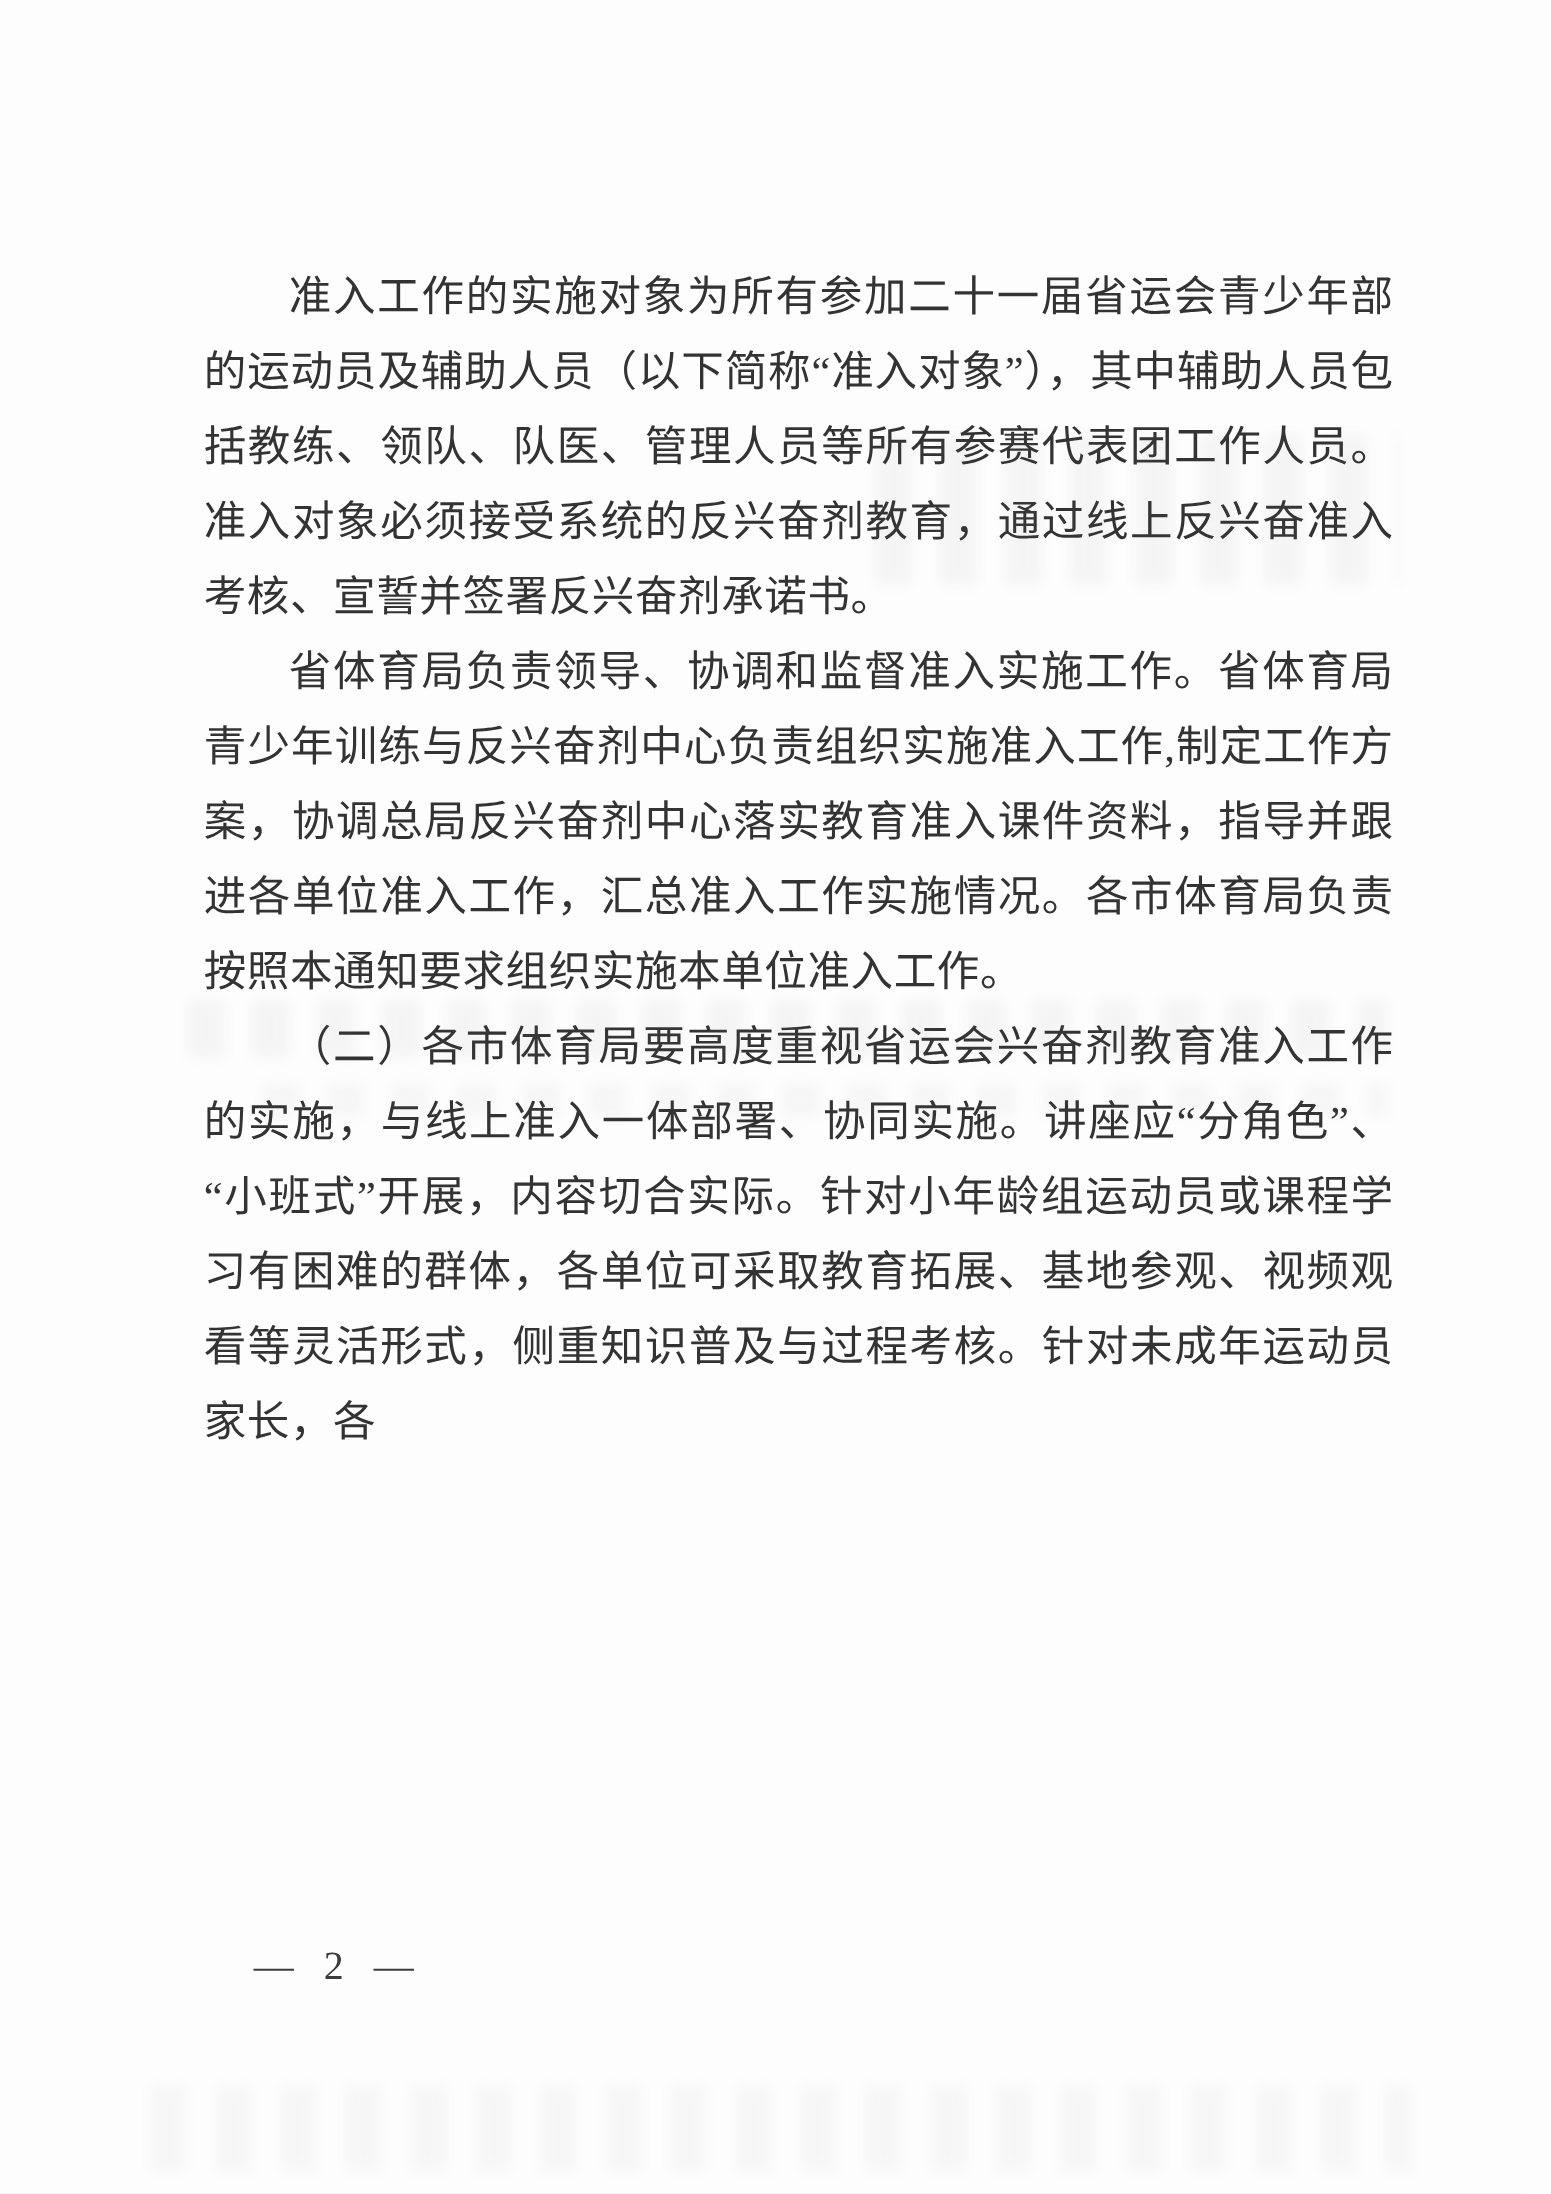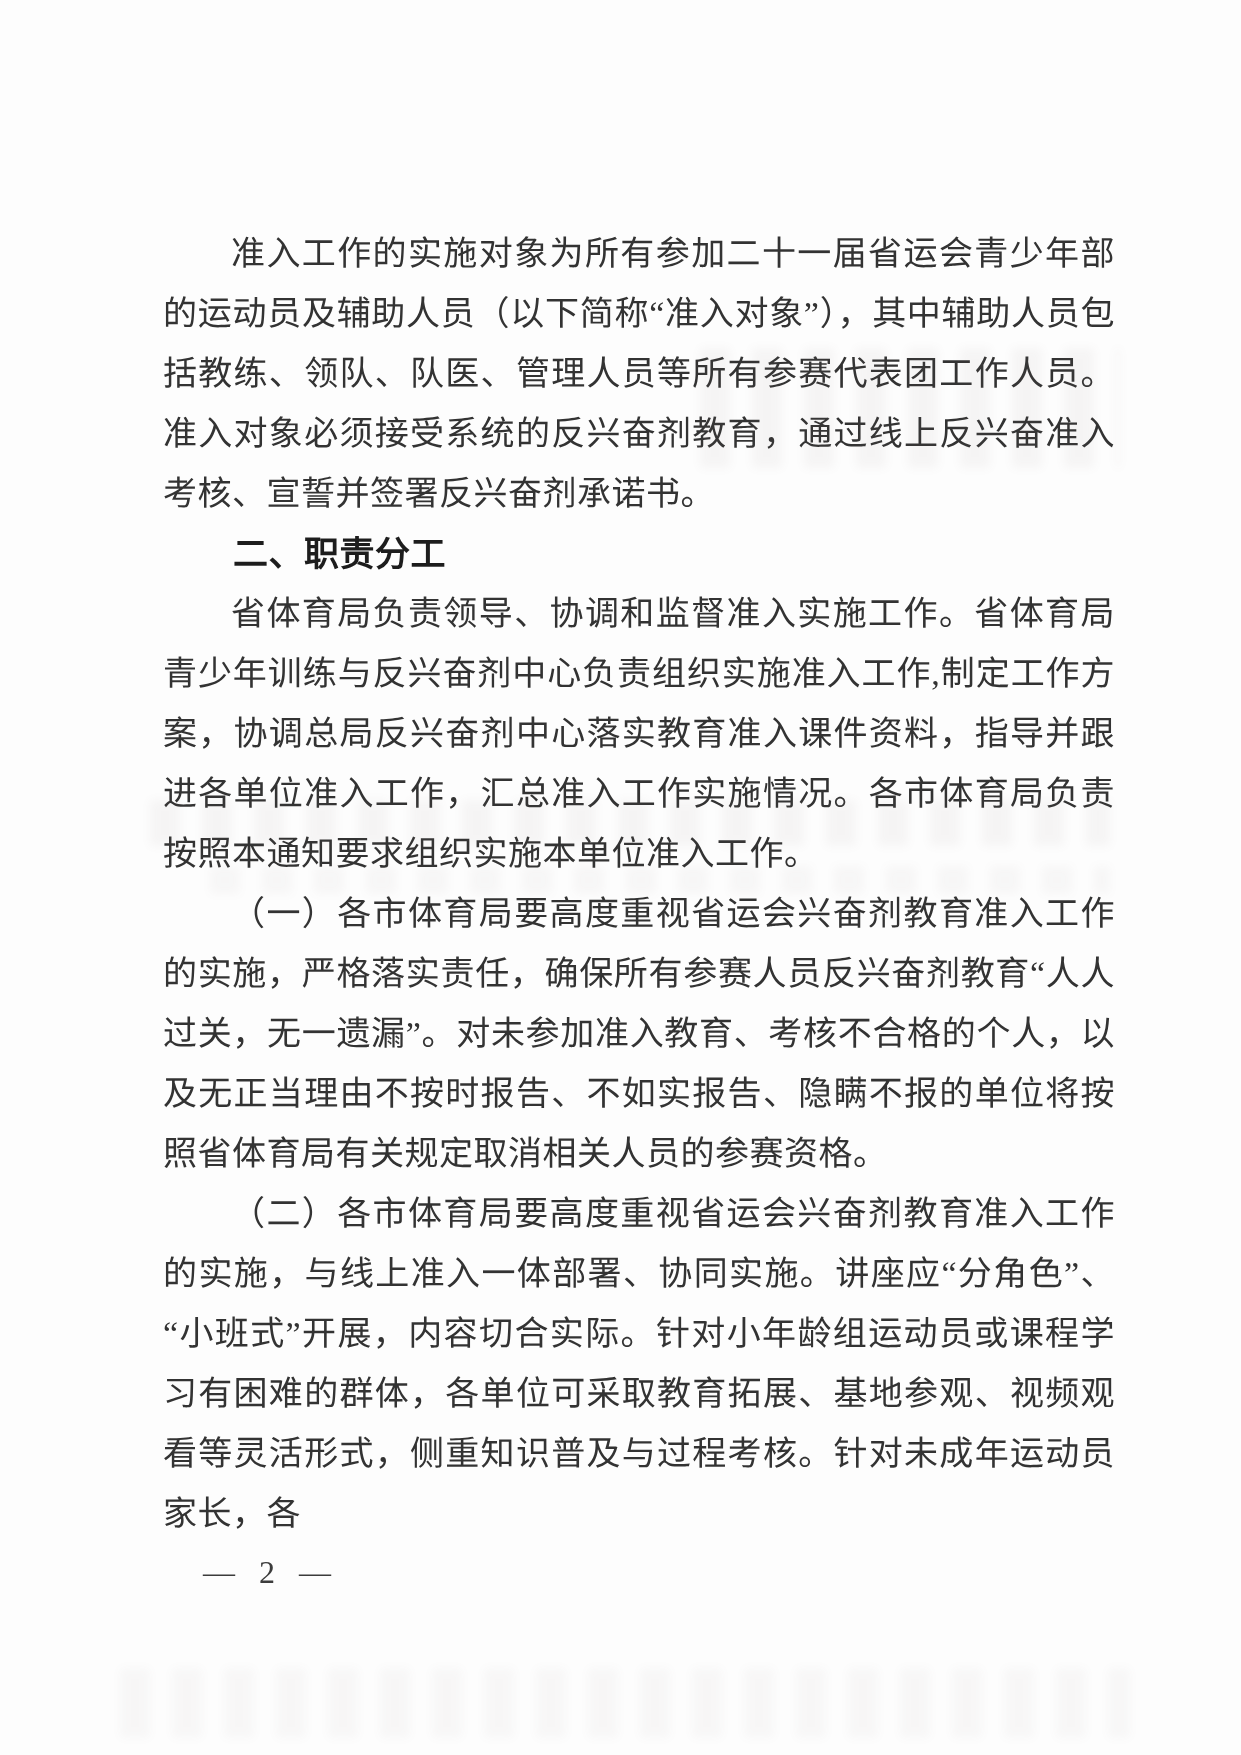--- a/index.html
+++ b/index.html
@@ -13,21 +13,21 @@
     height: 1755px;
     margin: 0 auto;
     background: #fdfdfd;
     overflow: hidden;
     font-family: "Liberation Serif", "DejaVu Serif", serif;
     color: #333333;
   }
   .doc-body {
     position: absolute;
     left: 163px;
-    top: 224px;
+    top: 209px;
     width: 952px;
     font-size: 34px;
     line-height: 60px;
     text-align: justify;
     letter-spacing: 0.5px;
   }
   .doc-body p {
     margin: 0;
     text-indent: 2em;
     font-weight: 400;
@@ -70,26 +70,24 @@
   .ghost-4 { left: 120px; top: 1668px; width: 1010px; height: 70px; opacity: 0.04; }
 </style>
 </head>
 <body>
 
 <div class="page">
 
   <div class="doc-body">
     <p>准入工作的实施对象为所有参加二十一届省运会青少年部的运动员及辅助人员（以下简称“准入对象”），其中辅助人员包括教练、领队、队医、管理人员等所有参赛代表团工作人员。准入对象必须接受系统的反兴奋剂教育，通过线上反兴奋准入考核、宣誓并签署反兴奋剂承诺书。</p>
 
-    <h2>二、职责分工</h2>
 
     <p>省体育局负责领导、协调和监督准入实施工作。省体育局青少年训练与反兴奋剂中心负责组织实施准入工作,制定工作方案，协调总局反兴奋剂中心落实教育准入课件资料，指导并跟进各单位准入工作，汇总准入工作实施情况。各市体育局负责按照本通知要求组织实施本单位准入工作。</p>
 
 
-    <p>（一）各市体育局要高度重视省运会兴奋剂教育准入工作的实施，严格落实责任，确保所有参赛人员反兴奋剂教育“人人过关，无一遗漏”。对未参加准入教育、考核不合格的个人，以及无正当理由不按时报告、不如实报告、隐瞒不报的单位将按照省体育局有关规定取消相关人员的参赛资格。</p>
 
     <p>（二）各市体育局要高度重视省运会兴奋剂教育准入工作的实施，与线上准入一体部署、协同实施。讲座应“分角色”、“小班式”开展，内容切合实际。针对小年龄组运动员或课程学习有困难的群体，各单位可采取教育拓展、基地参观、视频观看等灵活形式，侧重知识普及与过程考核。针对未成年运动员家长，各</p>
   </div>
 
   <div class="page-footer">— 2 —</div>
 
   <div class="ghost ghost-1"></div>
   <div class="ghost ghost-2"></div>
   <div class="ghost ghost-3"></div>
   <div class="ghost ghost-4"></div>

